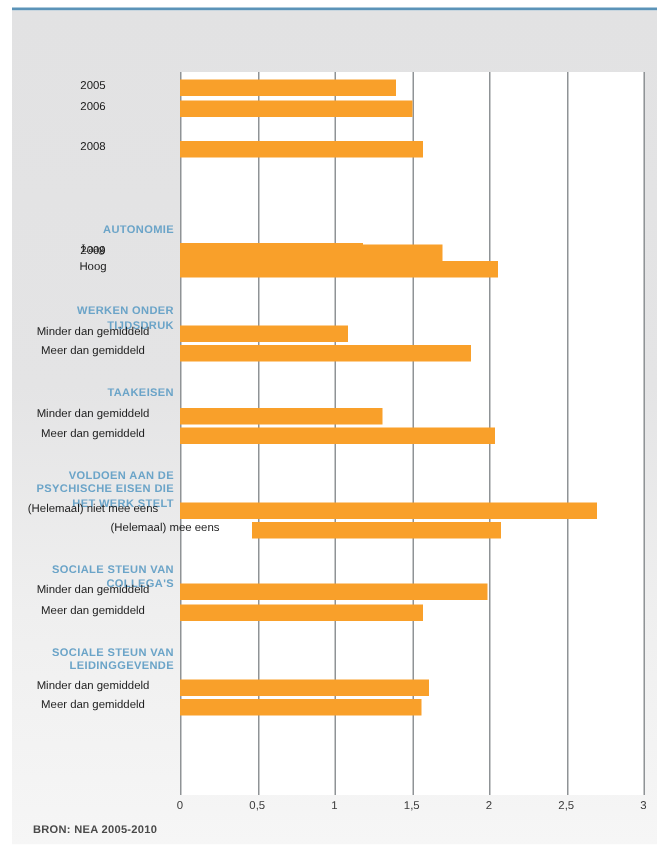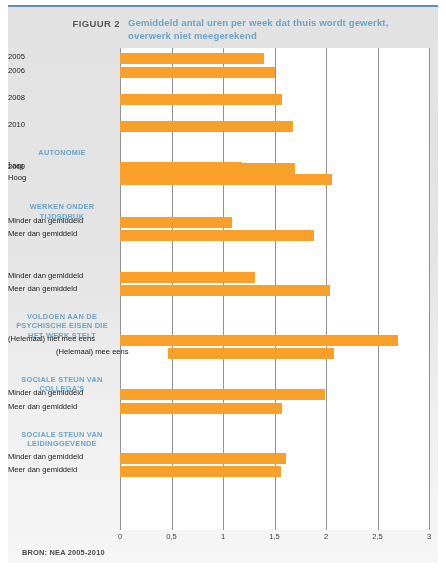--- a/index.html
+++ b/index.html
@@ -100,37 +100,37 @@
     position: absolute;
     left: 0;
     width: 430px;
     height: 11px;
   }
   .row-label {
     position: absolute;
     left: 0;
     top: -1px;
     width: 108px;
-    text-align: left;
+    text-align: center;
     font-size: 7.6px;
     color: #1a1a1a;
     white-space: nowrap;
   }
   .bar {
     position: absolute;
     left: 112px;
     top: 0;
     height: 11px;
     background: #f9a02a;
   }
   .group-head {
     position: absolute;
     left: 0;
     width: 108px;
-    text-align: center;
+    text-align: right;
     font-size: 7.4px;
     font-weight: bold;
     color: #6ba4c8;
     letter-spacing: 0.25px;
     line-height: 9.5px;
     text-transform: uppercase;
   }
   .axis-labels {
     position: absolute;
     left: 8px;
@@ -166,24 +166,20 @@
   }
 </style>
 </head>
 <body>
 
 <div id="figure">
 
   <div class="top-rule"></div>
   <div class="panel"></div>
 
-  <div class="header">
-    <div class="fig-label">FIGUUR 2</div>
-    <div class="fig-title">Gemiddeld antal uren per week dat thuis wordt gewerkt, overwerk niet meegerekend</div>
-  </div>
 
   <div class="plot">
     <div class="axis-base"></div>
     <div id="gridlines">
         <div class="gridline" style="left: 51.5px;"></div>
         <div class="gridline" style="left: 103px;"></div>
         <div class="gridline" style="left: 154.5px;"></div>
         <div class="gridline" style="left: 206px;"></div>
         <div class="gridline" style="left: 257.5px;"></div>
         <div class="gridline" style="left: 309px;"></div>
@@ -200,42 +196,39 @@
         <div class="bar" title="2006: 1,5" style="width: 154.5px;"></div>
       </div>
       <div class="row" style="top: 45.8px;">
         <div class="row-label">2008</div>
         <div class="bar" title="2008: 1,57" style="width: 161.71px;"></div>
       </div>
       <div class="row" style="top: 67px; margin-top: 48px;">
         <div class="row-label">2009</div>
         <div class="bar" title="2009: 1,7" style="width: 175.1px;"></div>
       </div>
-      <div class="row" style="top: 73px;">
-        <div class="row-label">2010</div>
-        <div class="bar" title="2010: 1,68" style="width: 173.04px;"></div>
-      </div>
       <div class="group-head" style="top: 99.6px;">AUTONOMIE</div>
       <div class="row" style="top: 114.1px; font-family: Liberation Serif, serif;">
         <div class="row-label">Laag</div>
         <div class="bar" title="Laag: 1,18" style="width: 121.54px;"></div>
       </div>
       <div class="row" style="top: 126px; padding-left: 32px;">
         <div class="row-label">Hoog</div>
         <div class="bar" title="Hoog: 2,06" style="width: 212.18px;"></div>
       </div>
       <div class="group-head" style="top: 154.3px;">WERKEN ONDER TIJDSDRUK</div>
       <div class="row" style="top: 168.8px;">
         <div class="row-label">Minder dan gemiddeld</div>
         <div class="bar" title="Minder dan gemiddeld: 1,09" style="width: 112.27px;"></div>
       </div>
       <div class="row" style="top: 182.4px;">
         <div class="row-label">Meer dan gemiddeld</div>
         <div class="bar" title="Meer dan gemiddeld: 1,88" style="width: 193.64px;"></div>
       </div>
+      <div class="group-head" style="top: 209px;">TAAKEISEN</div>
       <div class="row" style="top: 223.5px;">
         <div class="row-label">Minder dan gemiddeld</div>
         <div class="bar" title="Minder dan gemiddeld: 1,31" style="width: 134.93px;"></div>
       </div>
       <div class="row" style="top: 237.1px;">
         <div class="row-label">Meer dan gemiddeld</div>
         <div class="bar" title="Meer dan gemiddeld: 2,04" style="width: 210.12px;"></div>
       </div>
       <div class="group-head" style="top: 263.7px;">VOLDOEN AAN DE PSYCHISCHE EISEN DIE HET WERK STELT</div>
       <div class="row" style="top: 286.7px;">

